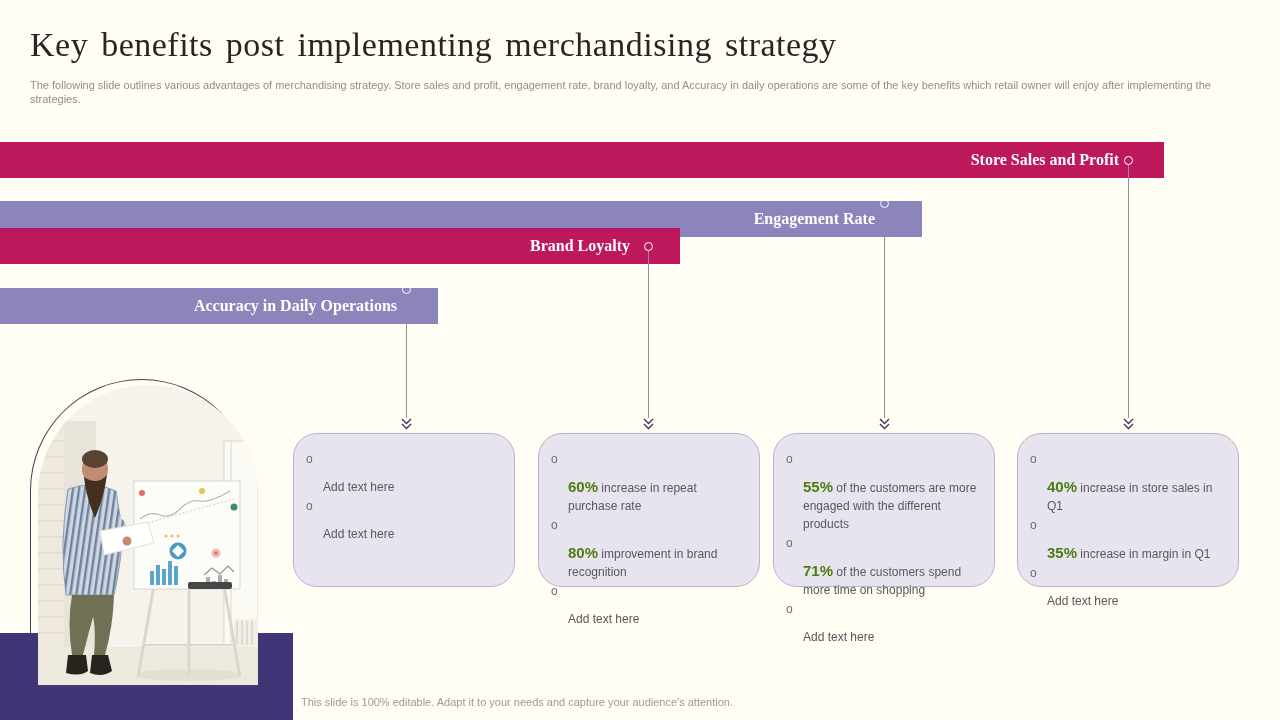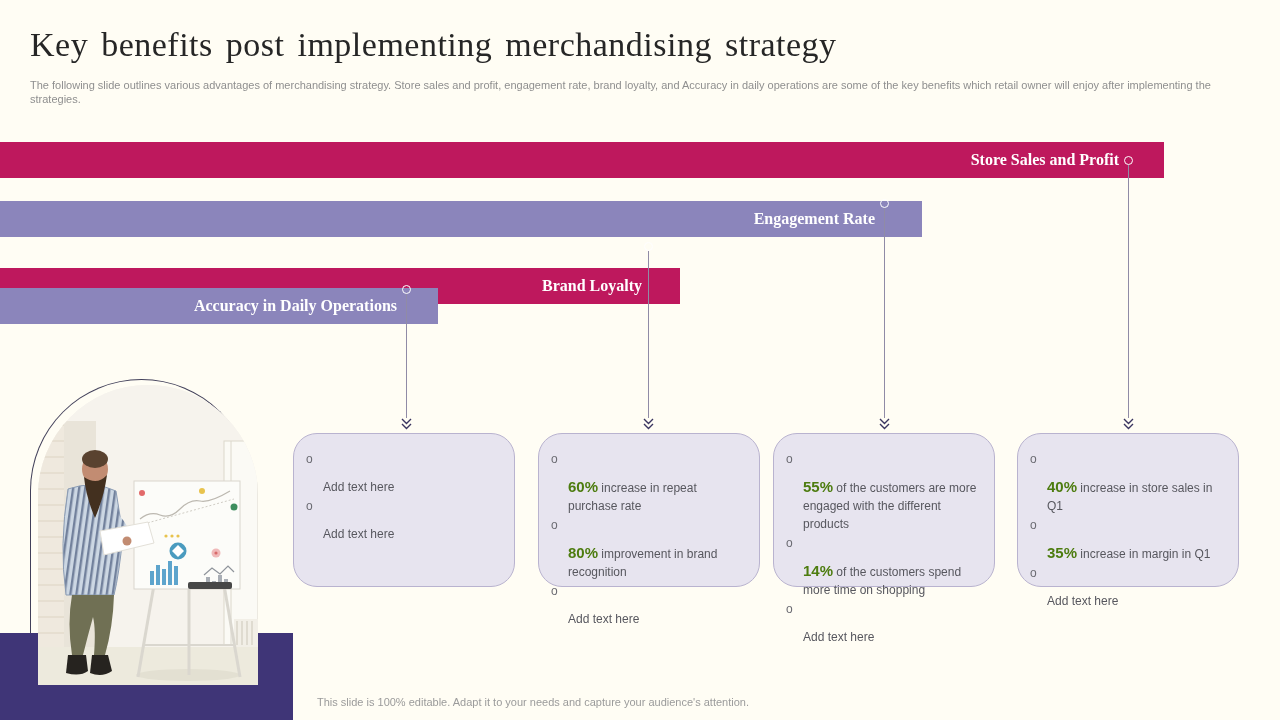--- a/index.html
+++ b/index.html
@@ -63,21 +63,21 @@
     position:absolute; left:0; top:633px; width:293px; height:87px;
     background:#3f3577; z-index:2;
   }
   .photo-arch {
     position:absolute; left:38px; top:385px; width:220px; height:300px;
     border-radius:110px 110px 0 0; overflow:hidden; z-index:3;
     background:#f5f2ec;
   }
   
   .footer {
-    position:absolute; left:16px; top:696px; width:1034px;
+    position:absolute; left:0; top:696px; width:1034px;
     text-align:center; font-size:11px; color:#9b9b9b;
   }
 </style>
 </head>
 <body>
 
 <h1 class="title">Key benefits post implementing merchandising strategy</h1>
 <p class="subtitle">The following slide outlines various advantages of merchandising strategy. Store sales and profit, engagement rate, brand loyalty,  and Accuracy  in daily operations are some of the key benefits which retail owner will enjoy after implementing the strategies.</p>
 
 <div id="bars-layer">
@@ -92,21 +92,21 @@
       </svg></div>
     <div class="bar light" style="top: 185px; width: 922px; padding-right: 47px; margin-top: 16px;">
       <span class="bar-label">Engagement Rate</span>
     </div>
     <span class="marker-circle" style="left: 879.5px; top: 198.5px;"></span>
     <div class="connector-line" style="left: 884px; top: 208px; height: 210px;"></div>
     <div class="arrow-head" style="left: 877.5px; top: 417px;"><svg width="13" height="13" viewBox="0 0 13 13">
         <path d="M2 1 L6.5 5.5 L11 1" fill="none" stroke="#3a3560" stroke-width="1.4"></path>
         <path d="M2 6 L6.5 10.5 L11 6" fill="none" stroke="#3a3560" stroke-width="1.4"></path>
       </svg></div>
-    <div class="bar dark" style="top: 228px; width: 680px; padding-right: 38px; margin-top: 40px;">
+    <div class="bar dark" style="top: 228px; width: 680px; padding-right: 50px;">
       <span class="bar-label">Brand Loyalty</span>
     </div>
     <span class="marker-circle" style="left: 643.5px; top: 241.5px;"></span>
     <div class="connector-line" style="left: 648px; top: 251px; height: 167px;"></div>
     <div class="arrow-head" style="left: 641.5px; top: 417px;"><svg width="13" height="13" viewBox="0 0 13 13">
         <path d="M2 1 L6.5 5.5 L11 1" fill="none" stroke="#3a3560" stroke-width="1.4"></path>
         <path d="M2 6 L6.5 10.5 L11 6" fill="none" stroke="#3a3560" stroke-width="1.4"></path>
       </svg></div>
     <div class="bar light" style="top: 288px; width: 438px; padding-right: 41px;">
       <span class="bar-label">Accuracy in Daily Operations</span>
@@ -143,21 +143,21 @@
         <span class="card-text">Add text here</span>
       </div>
     </div>
     <div class="card" style="left: 773px;">
       <div class="card-item">
         <span class="card-bullet">o</span>
         <span class="card-text"><b>55%</b> of the customers are more engaged with the different products</span>
       </div>
       <div class="card-item">
         <span class="card-bullet">o</span>
-        <span class="card-text"><b>14%</b> of the customers spend more time on shopping</span>
+        <span class="card-text"><b>71%</b> of the customers spend more time on shopping</span>
       </div>
       <div class="card-item">
         <span class="card-bullet">o</span>
         <span class="card-text">Add text here</span>
       </div>
     </div>
     <div class="card" style="left: 1017px;">
       <div class="card-item">
         <span class="card-bullet">o</span>
         <span class="card-text"><b>40%</b> increase in store sales in Q1</span>

